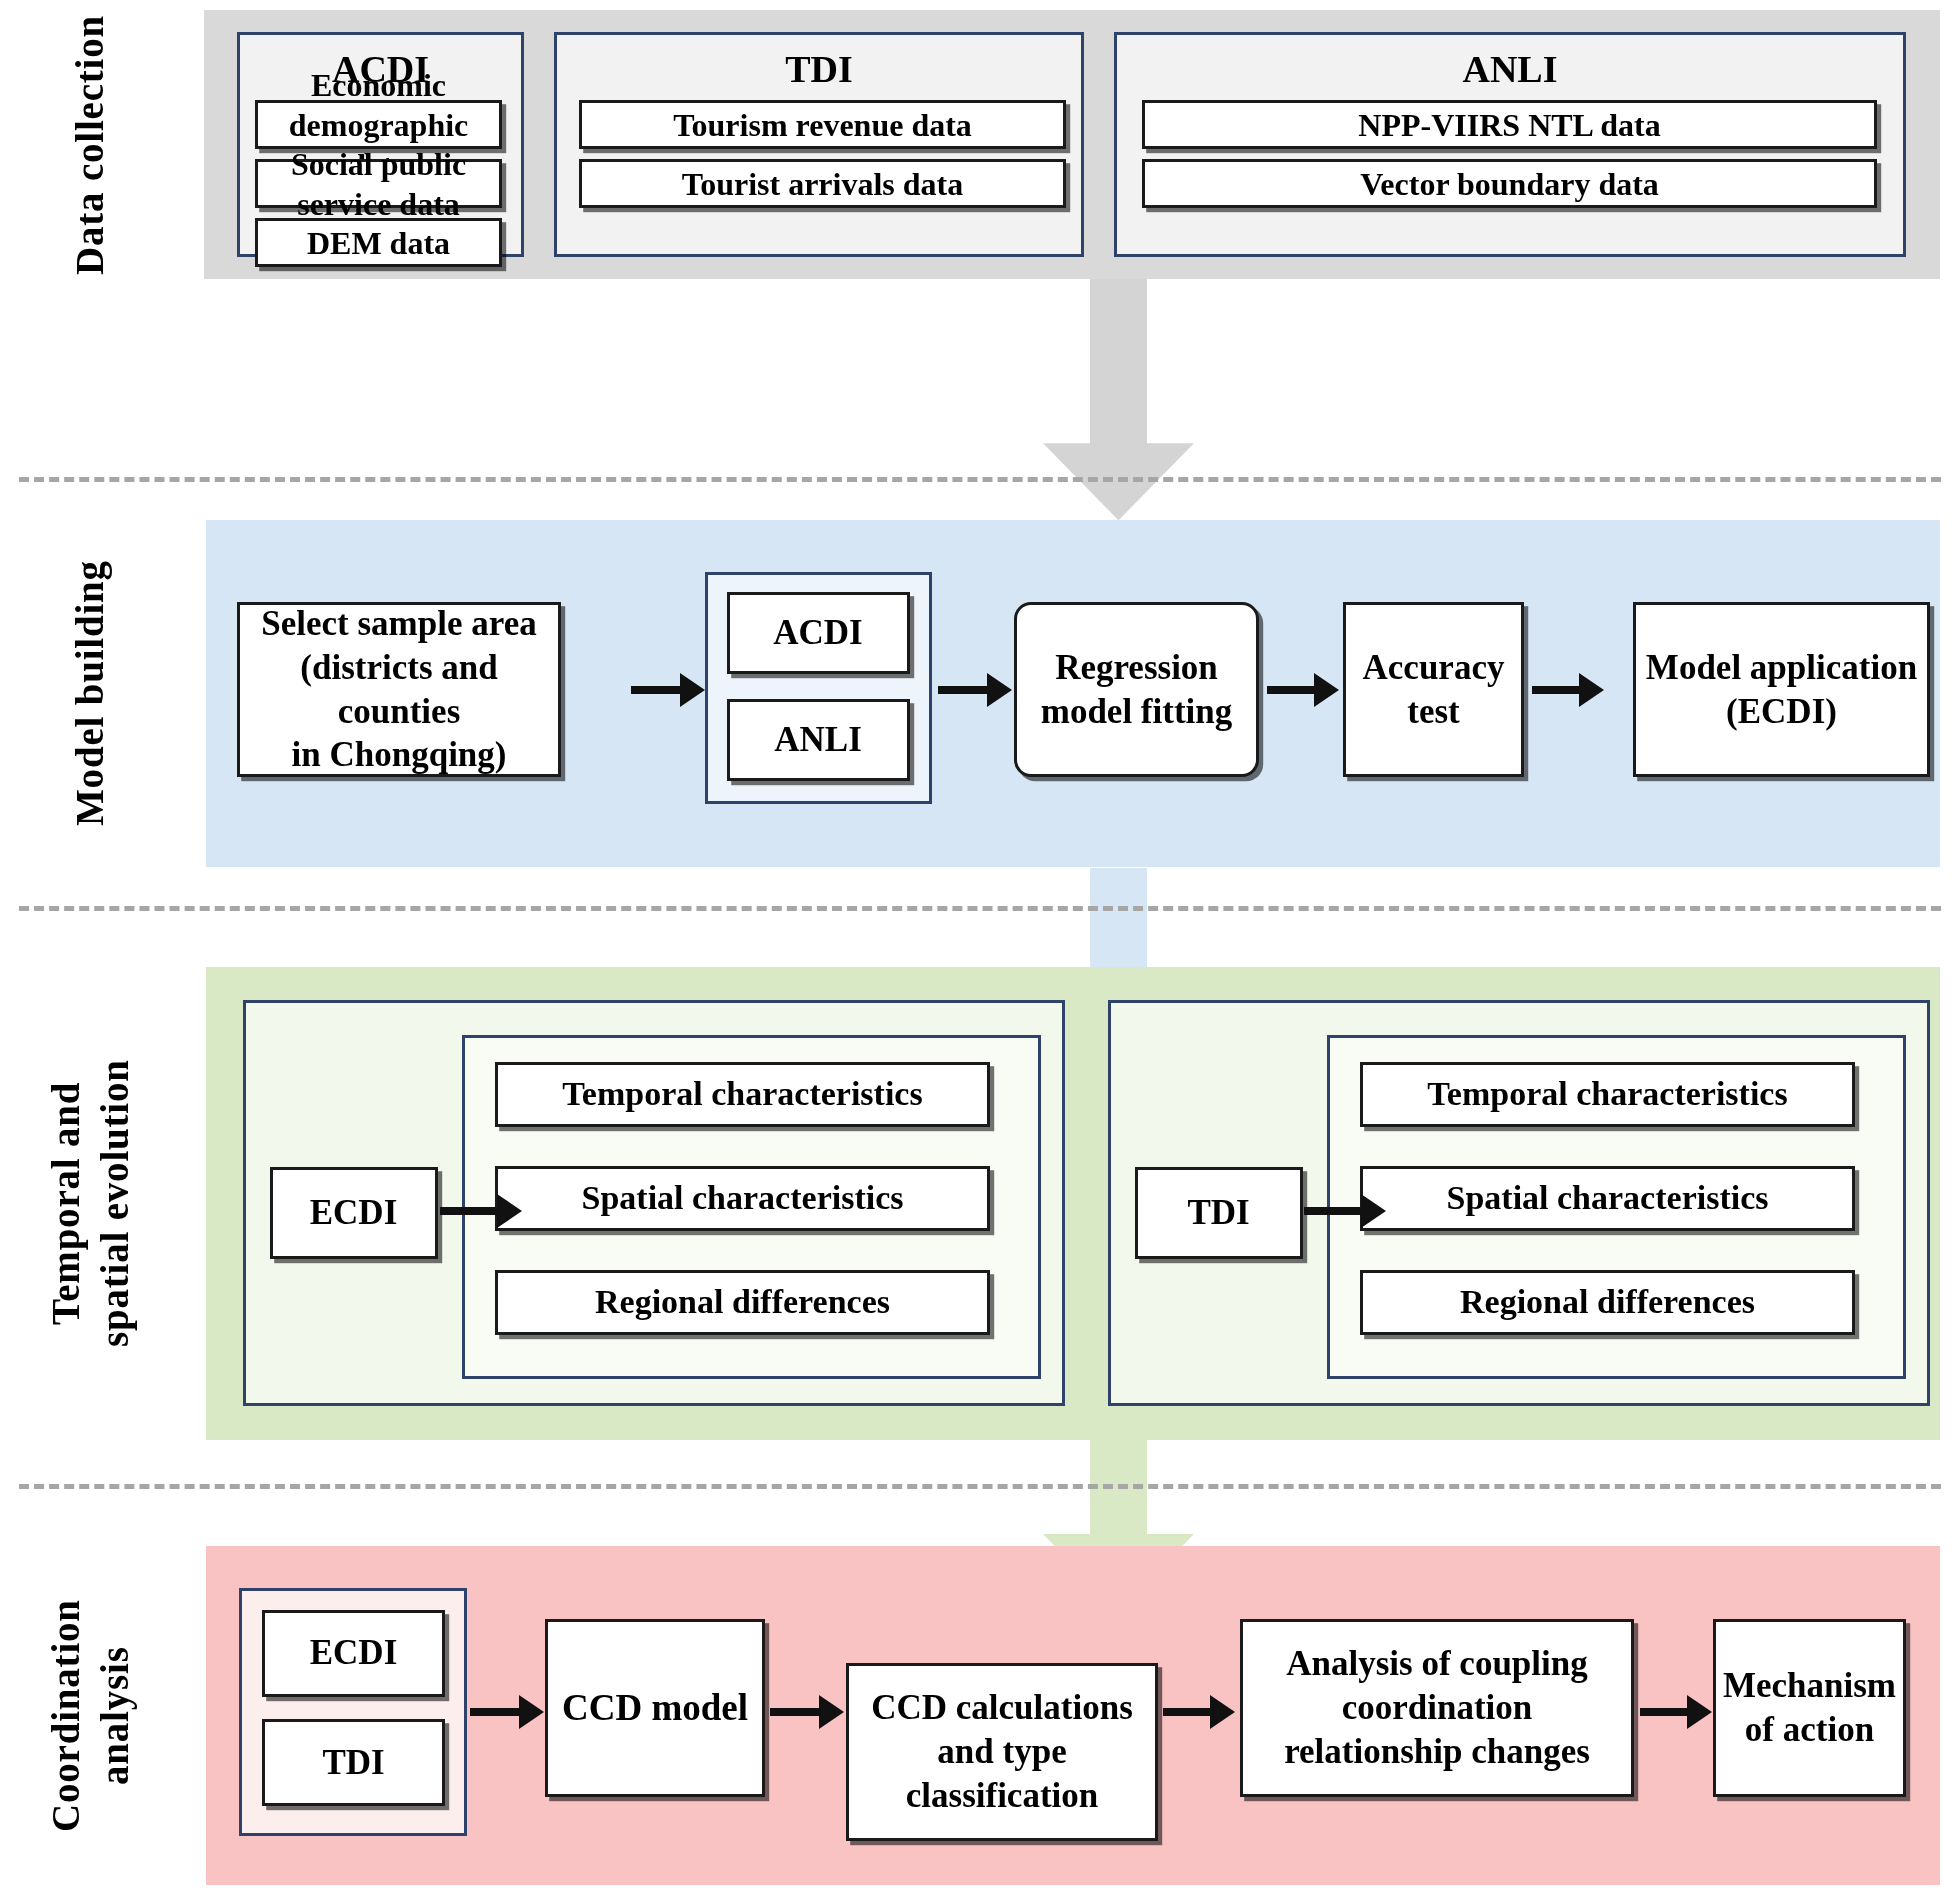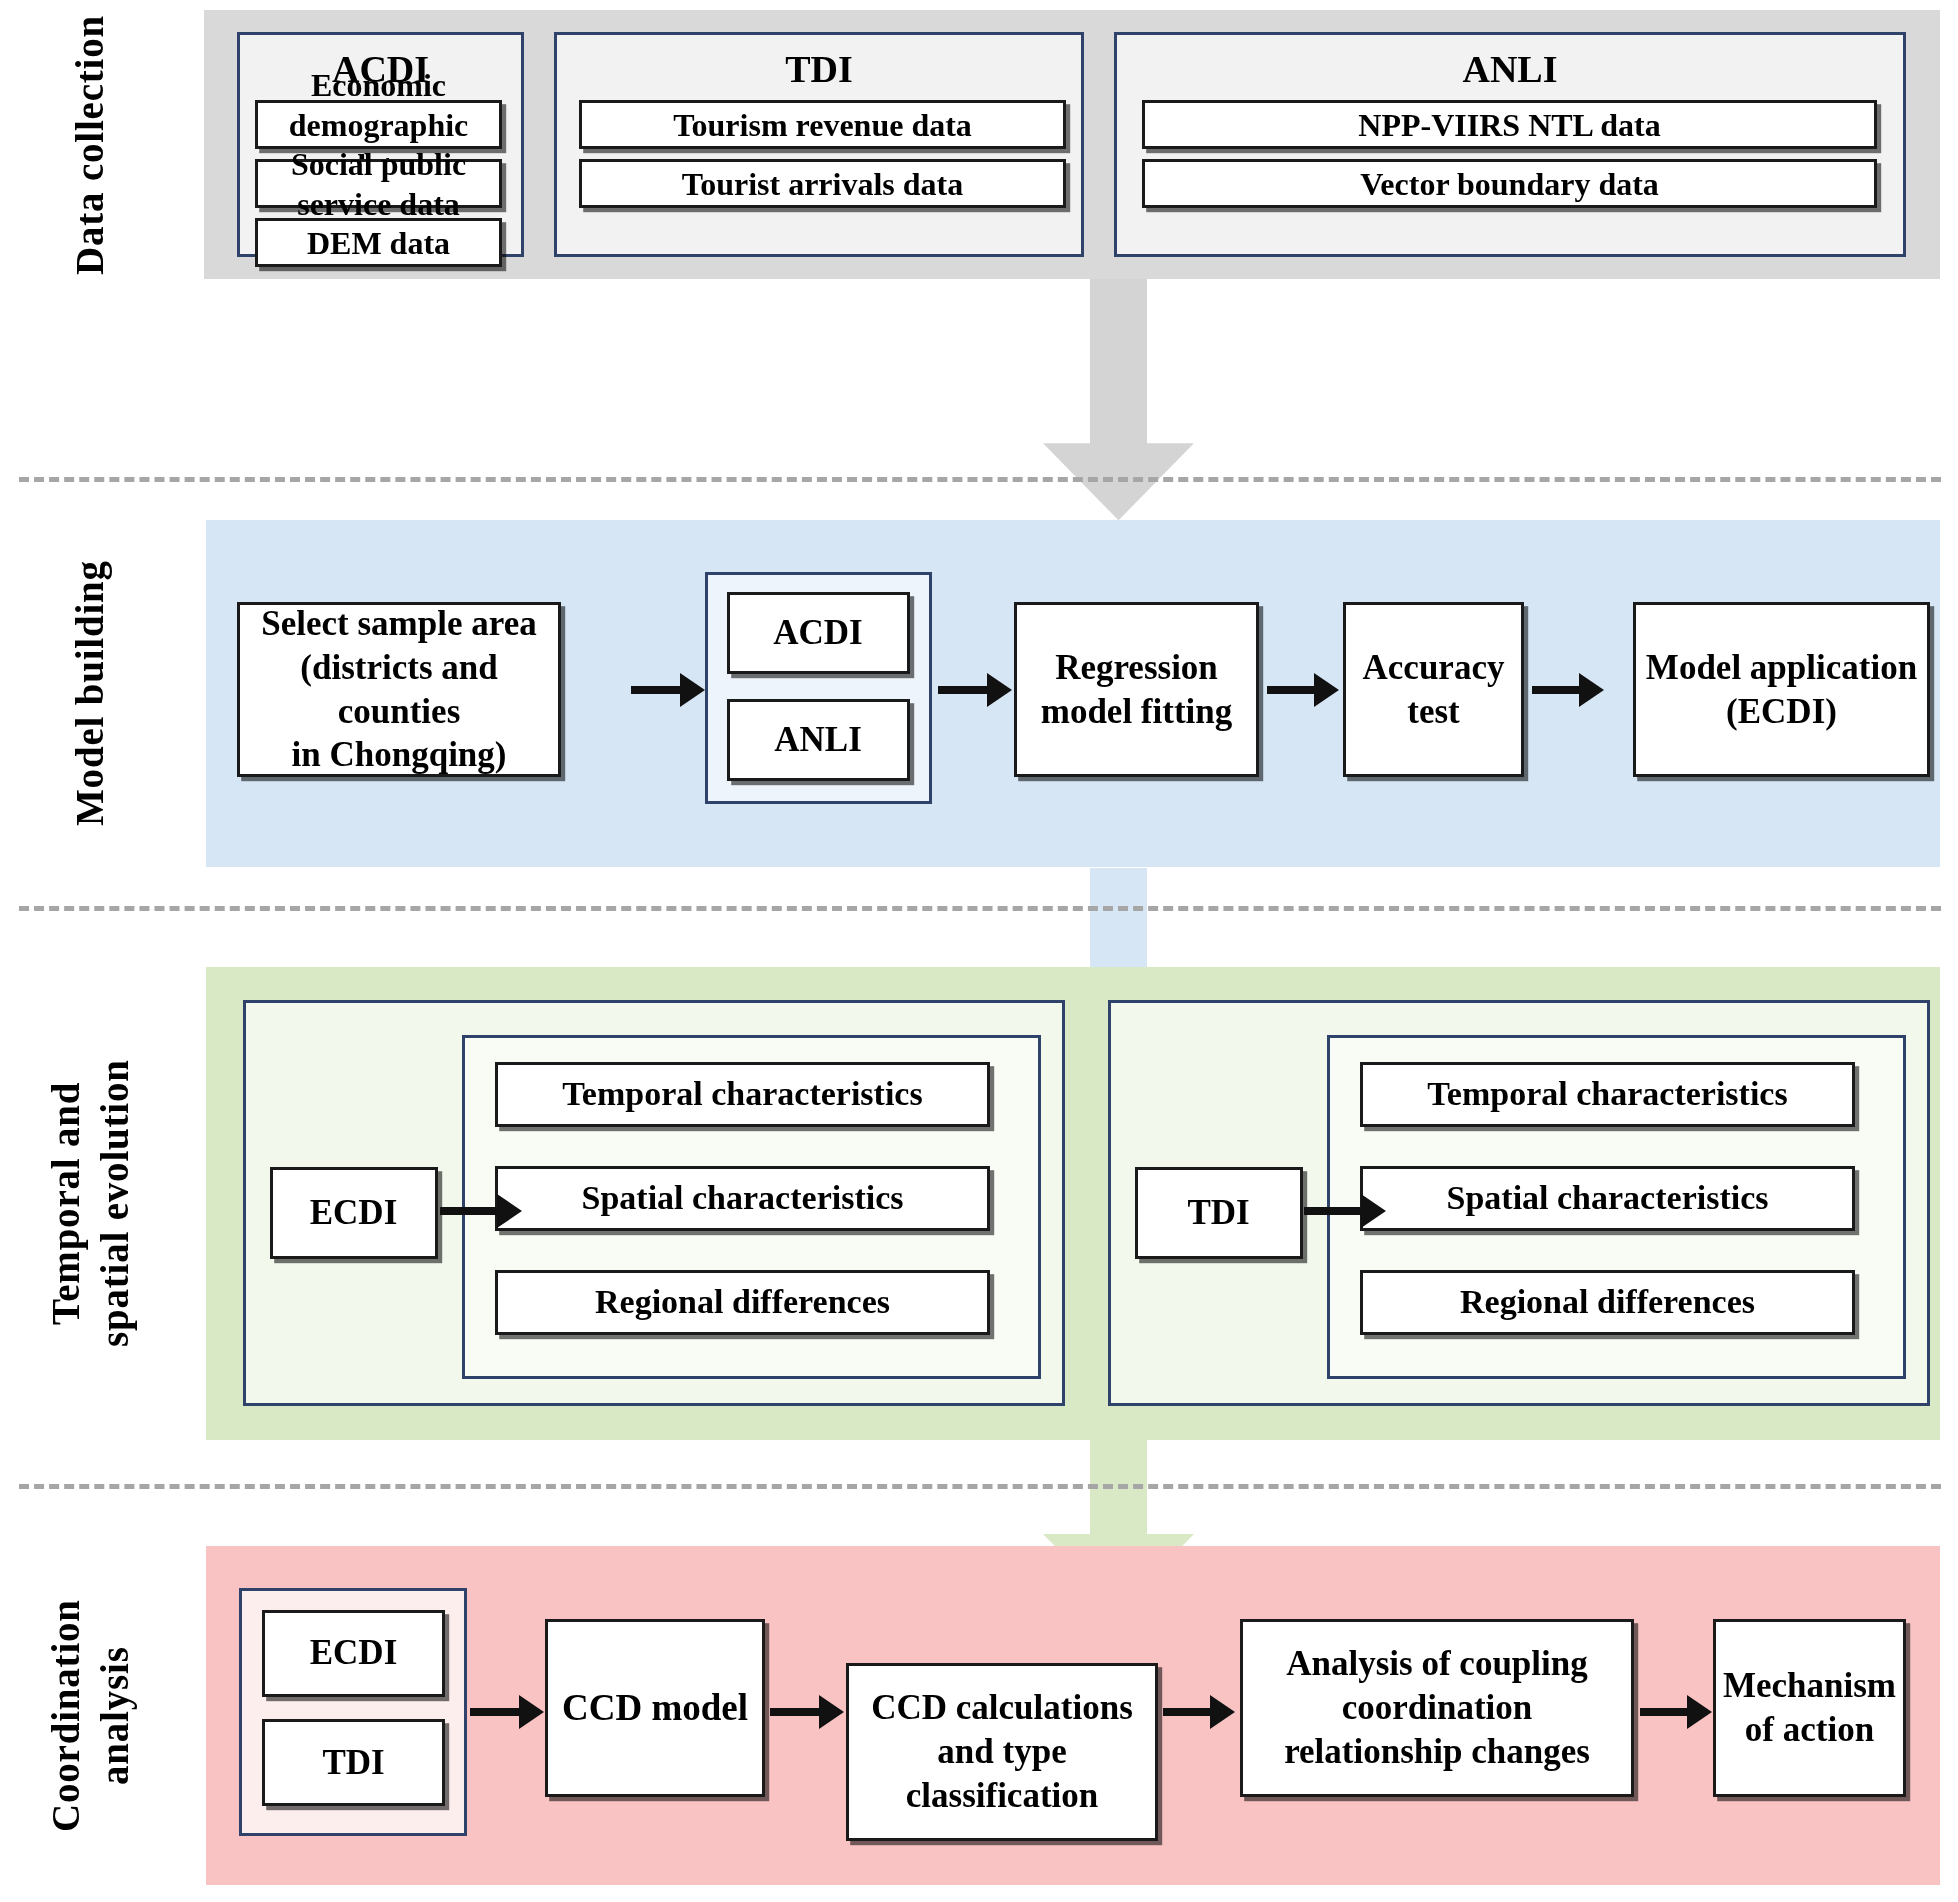--- a/index.html
+++ b/index.html
@@ -161,21 +161,21 @@
   <div class="conn-head" style="left:680px; top:673px;"></div>
 
   <div class="group group-blue-tint" style="left:705px; top:572px; width:227px; height:232px; background:#eef4fb;">
     <div class="box fs-42" style="left:18.5px; top:17px; width:183px; height:82px;">ACDI</div>
     <div class="box fs-42" style="left:18.5px; top:124px; width:183px; height:82px;">ANLI</div>
   </div>
 
   <div class="conn" style="left:938px; top:686px; width:50px;"></div>
   <div class="conn-head" style="left:987px; top:673px;"></div>
 
-  <div class="box fs-42" style="left:1014px; top:602px; width:245px; height:175px;">Regression
+  <div class="box fs-42" style="left:1014px; top:602px; width:245px; height:175px;border-radius:17px;">Regression
 model fitting</div>
 
   <div class="conn" style="left:1267px; top:686px; width:49px;"></div>
   <div class="conn-head" style="left:1314px; top:673px;"></div>
 
   <div class="box fs-42" style="left:1343px; top:602px; width:181px; height:175px;">Accuracy
 test</div>
 
   <div class="conn" style="left:1532px; top:686px; width:49px;"></div>
   <div class="conn-head" style="left:1579px; top:673px;"></div>

